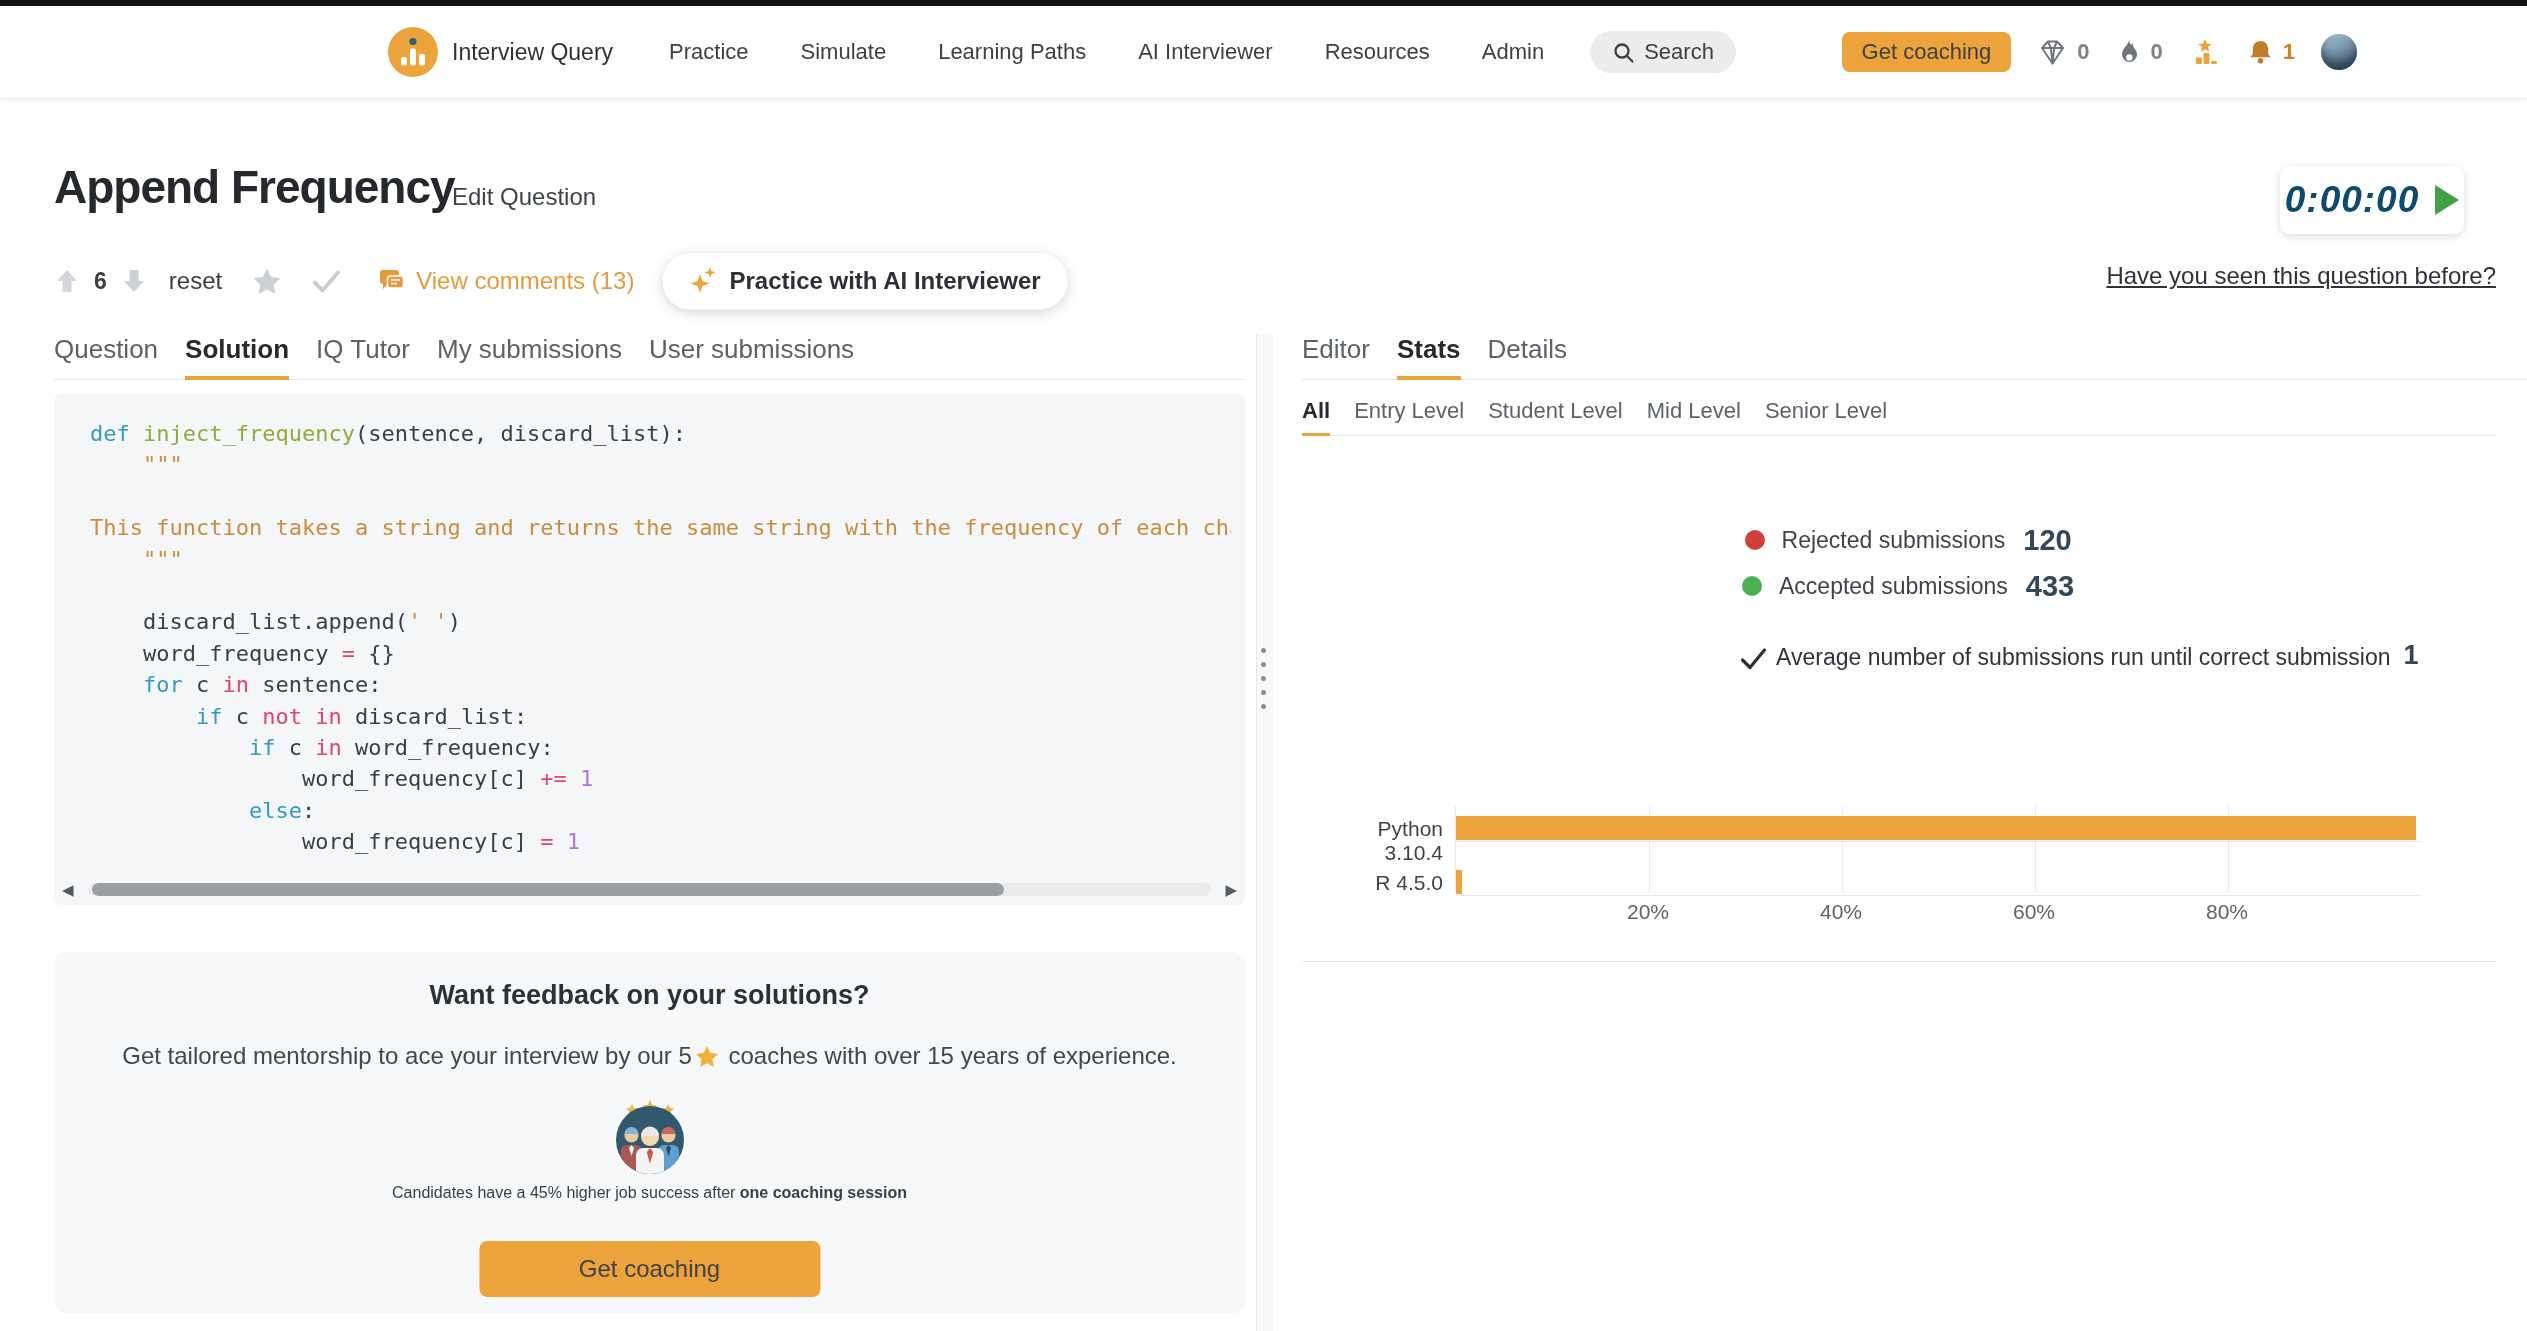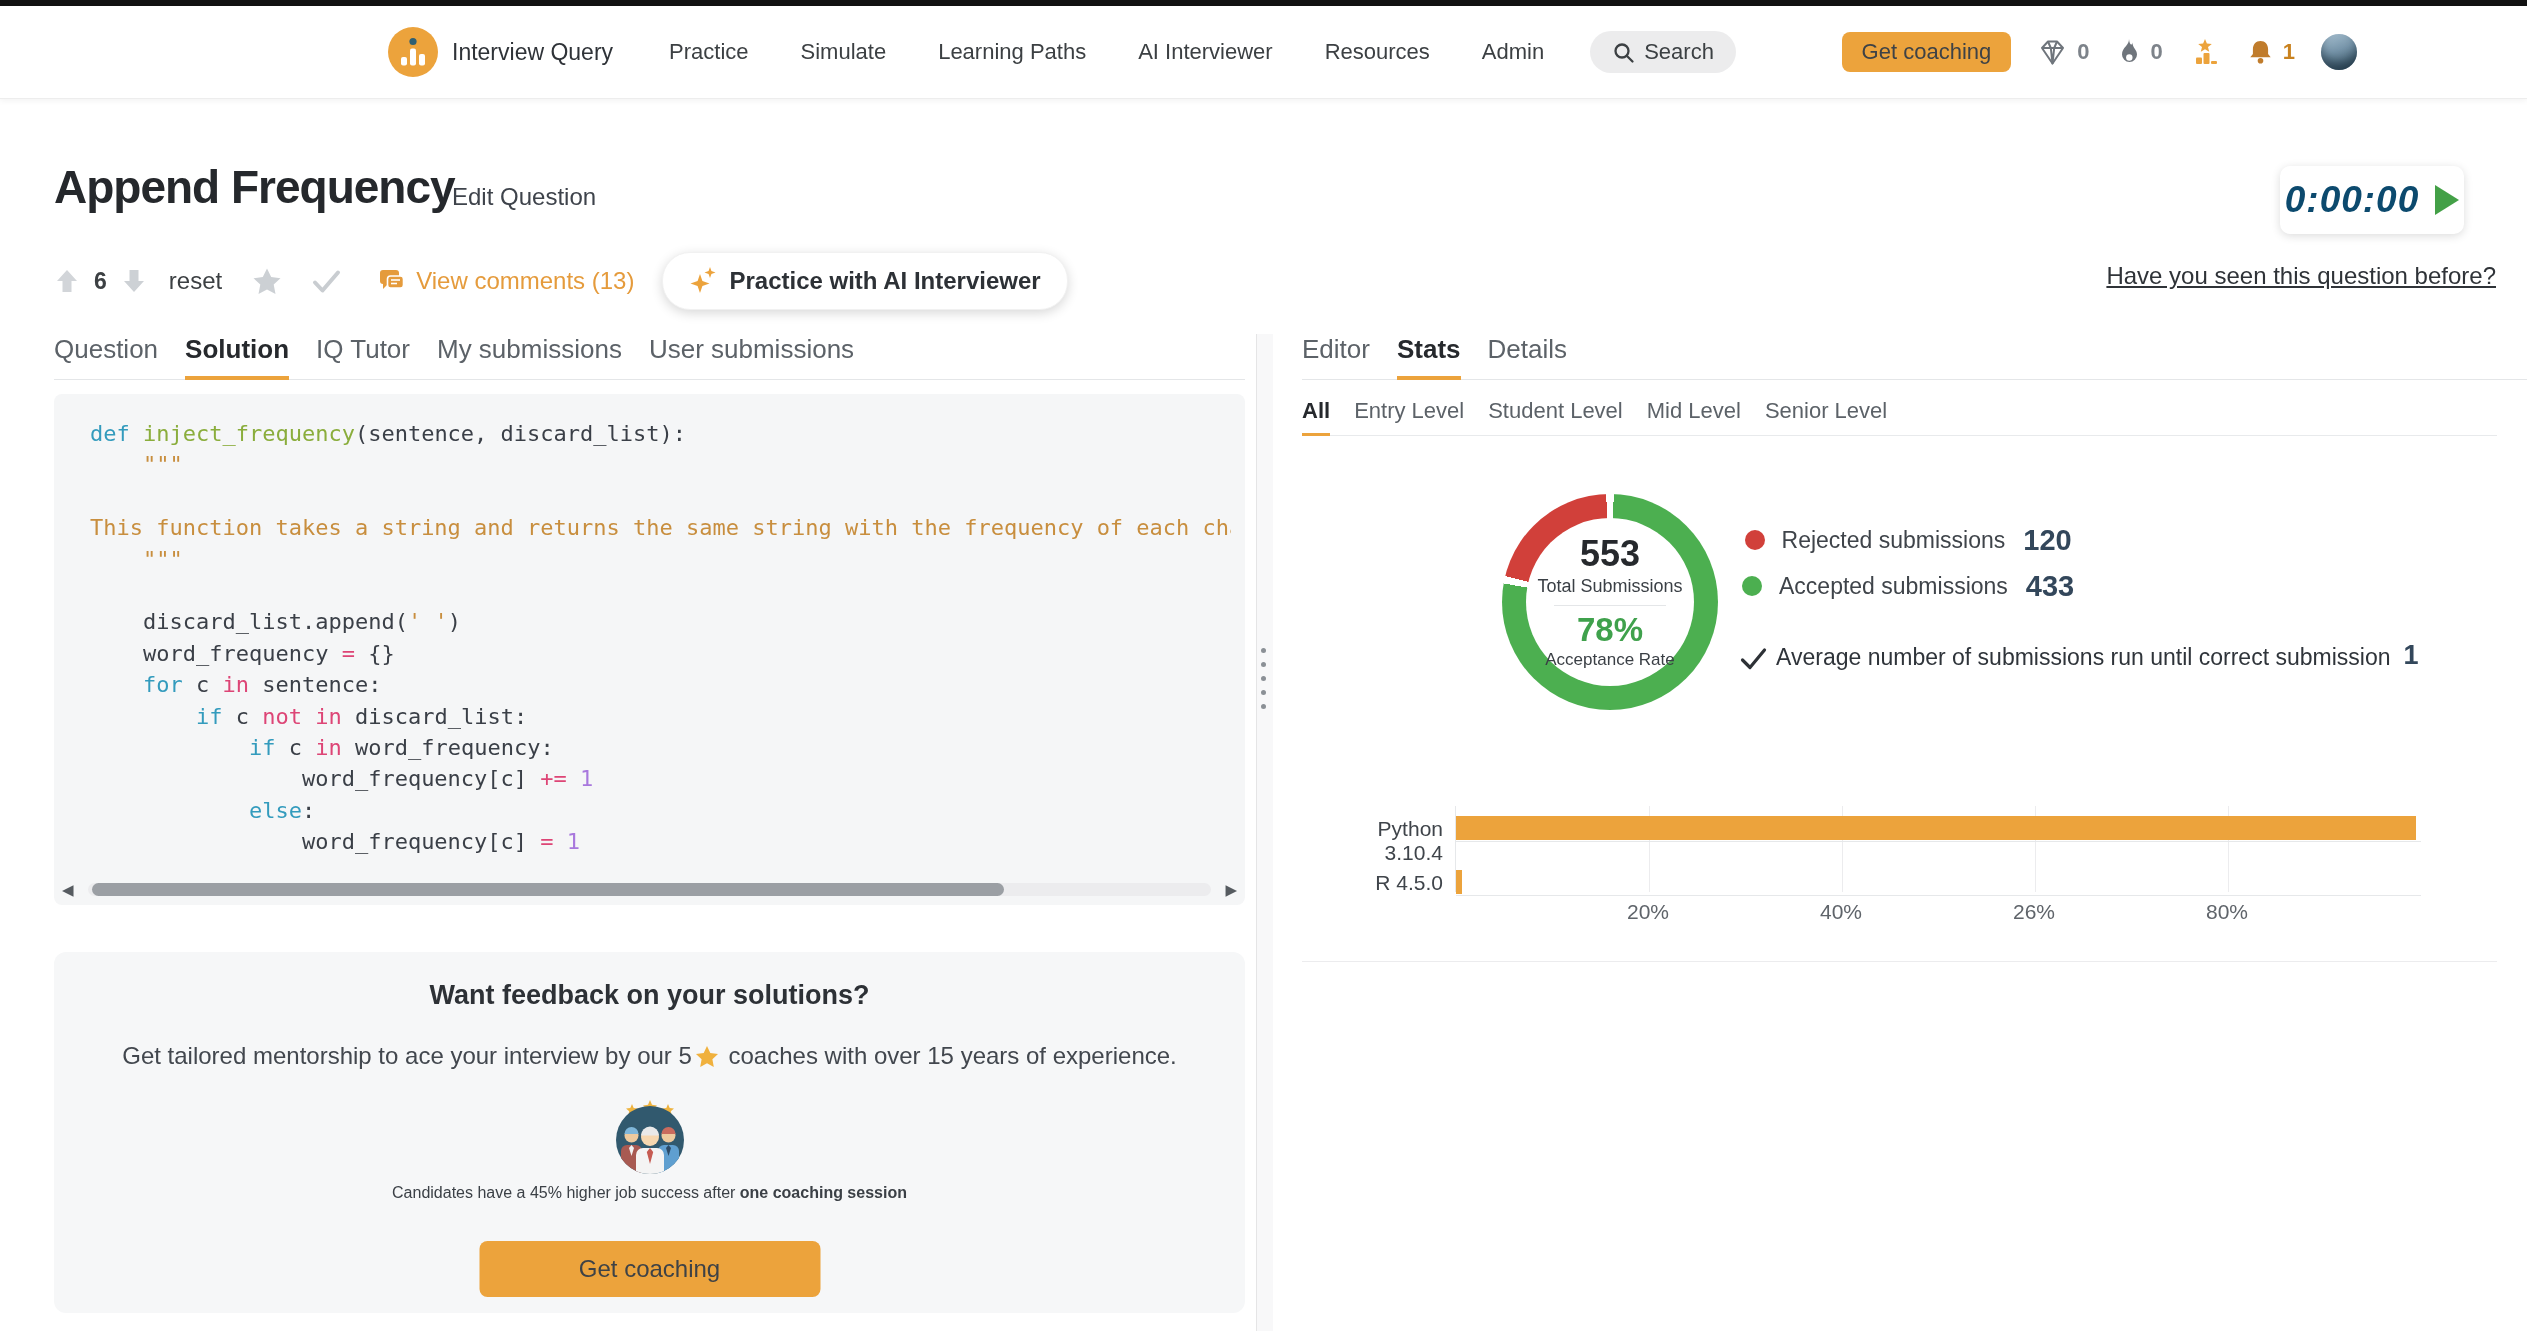--- a/index.html
+++ b/index.html
@@ -316,29 +316,20 @@
           <polygon points="40,50 43.2,54 40,66 36.8,54" fill="#c65b52"></polygon>
         </g>
       </svg>
     </span>
     <div class="fb-stat">
       <span>Candidates have a 45% higher job success after </span><b>one coaching session</b>
     </div>
     <button class="fb-btn">Get coaching</button>
   </div>
 
-  <div class="donut" style="background: conic-gradient(rgb(255, 255, 255) 0deg, rgb(255, 255, 255) 2deg, rgb(76, 175, 80) 2deg, rgb(76, 175, 80) 279.881deg, rgb(255, 255, 255) 279.881deg, rgb(255, 255, 255) 283.881deg, rgb(209, 64, 58) 283.881deg, rgb(209, 64, 58) 358deg, rgb(255, 255, 255) 358deg, rgb(255, 255, 255) 360deg);">
-    <div class="donut-hole">
-      <span class="dc-value">553</span>
-      <span class="dc-label">Total Submissions</span>
-      <span class="dc-div"></span>
-      <span class="dc-rate">78%</span>
-      <span class="dc-rate-label">Acceptance Rate</span>
-    </div>
-  </div>
 
   <div class="legend">
       <div class="legend-row">
         <span class="legend-dot" style="background: rgb(209, 64, 58);"></span>
         <span class="legend-label">Rejected submissions</span>
         <span class="legend-value">120</span>
       </div>
       <div class="legend-row">
         <span class="legend-dot" style="background: rgb(76, 175, 80);"></span>
         <span class="legend-label">Accepted submissions</span>
@@ -364,19 +355,19 @@
         <div class="lc-grid" style="left: 772px;"></div>
         <div class="lc-row" style="top: 10px; height: 25px;">
           <div class="lc-bar" style="width: 99.5%; background: rgb(236, 163, 60);"></div>
         </div>
         <div class="lc-row" style="top: 64px; height: 25px;">
           <div class="lc-bar" style="width: 0.6%; background: rgb(236, 163, 60);"></div>
         </div>
       </div>
   <div class="lc-tick" style="left: 281px;">20%</div>
       <div class="lc-tick" style="left: 474px;">40%</div>
-      <div class="lc-tick" style="left: 667px;">26%</div>
+      <div class="lc-tick" style="left: 667px;">60%</div>
       <div class="lc-tick" style="left: 860px;">80%</div>
       <div class="lc-label" style="top: 11px;">Python 3.10.4</div>
       <div class="lc-label" style="top: 65px;">R 4.5.0</div>
     </div>
   <div class="stats-border"></div>
 </div>
 
 </body></html>

